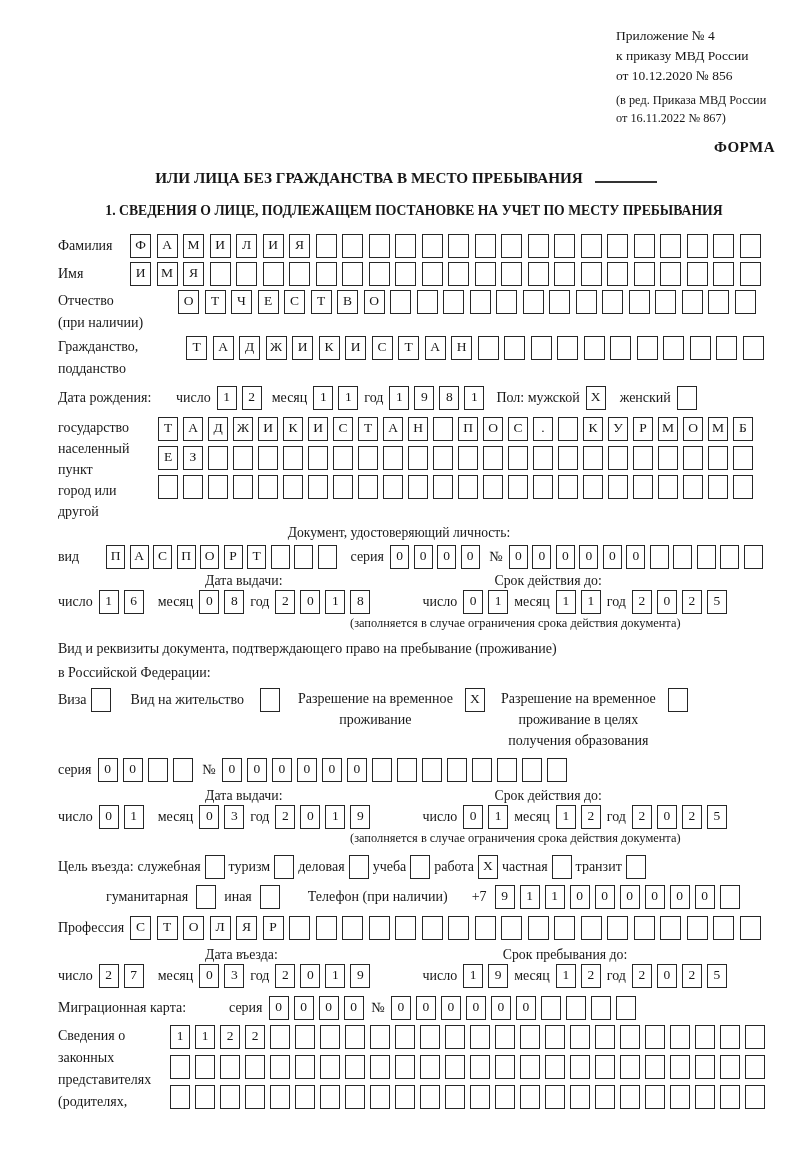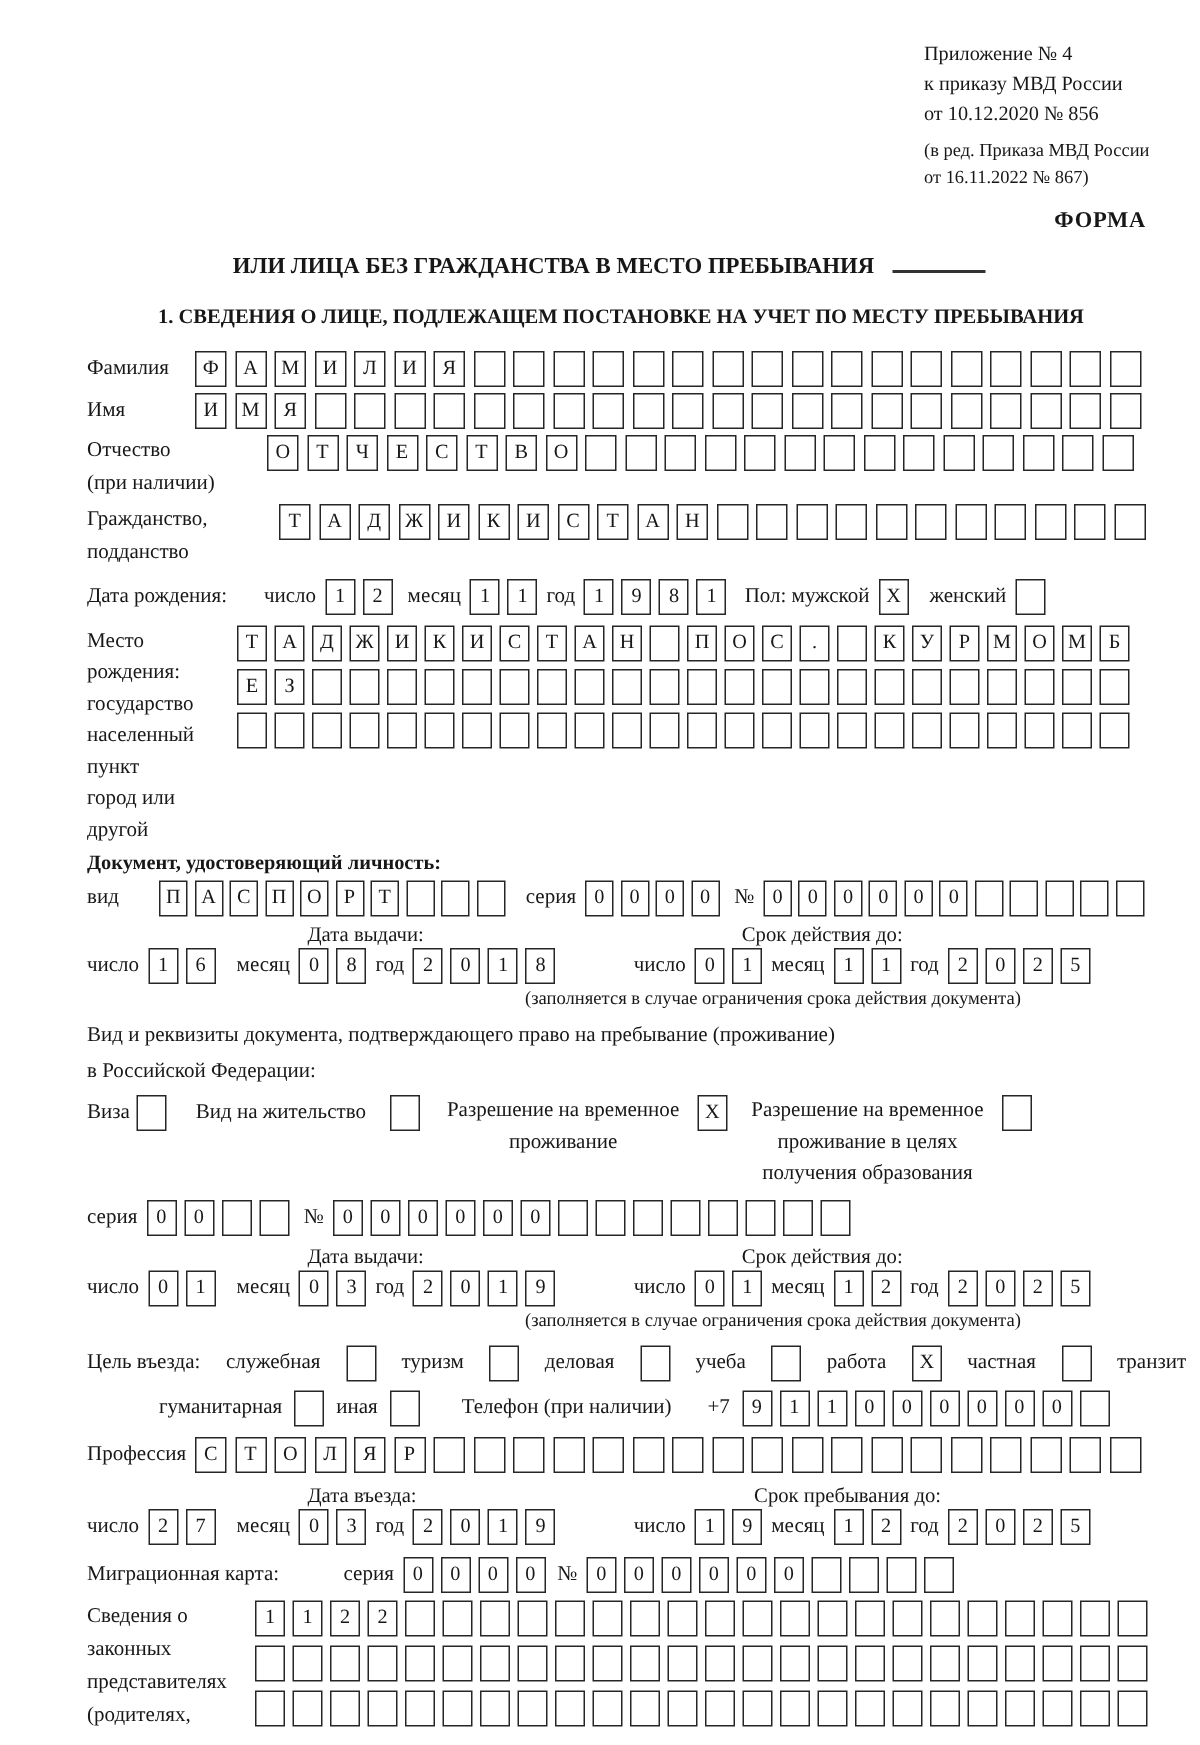--- a/index.html
+++ b/index.html
@@ -6,21 +6,21 @@
   html, body { overflow: hidden; }
   body {
     width: 800px; height: 1163px; background: #ffffff;
     font-family: "Liberation Serif", "DejaVu Serif", serif;
     color: #171717;
   }
   .page { width: 800px; height: 949px; padding: 26px 0 6px 58px; }
 
   .annex { margin-left: 558px; font-size: 13.5px; line-height: 20px; }
   .annex-note { margin-left: 558px; font-size: 12.3px; line-height: 18px; margin-top: 5px; }
-  .forma { font-weight: bold; font-size: 15px; text-align: right; padding-right: 36px; margin-top: 12px; letter-spacing: .5px; }
+  .forma { font-weight: bold; font-size: 15px; text-align: right; padding-right: 25px; margin-top: 12px; letter-spacing: .5px; }
 
   .title { font-weight: bold; font-size: 15.2px; text-align: center; line-height: 25px; margin-top: 9px; margin-right: 46px; }
   .blank-line { display: inline-block; width: 62px; height: 13px; border-bottom: 2px solid #333; margin-left: 12px; }
   .sec-heading { font-weight: bold; font-size: 13.7px; text-align: center; margin-top: 13px; margin-right: 30px; }
 
   .frow { display: flex; align-items: center; margin-top: 4px; }
   .frow.top { align-items: flex-start; }
   .lbl { font-size: 14px; flex: none; }
   .lh24 { line-height: 24px; }
   .lblcol { font-size: 14px; flex: none; }
@@ -40,21 +40,21 @@
   }
   .colcells { display: flex; flex-direction: column; gap: 5px; }
 
   .w72  { width: 72px; }
   .w120 { width: 120px; }
   .w128 { width: 128px; }
   .w100 { width: 100px; }
   .w112 { width: 112px; }
   .w165 { width: 165px; }
 
-  .dochead { font-weight: bold; font-size: 13.6px; text-align: left; margin-top: 3px; margin-right: 60px; }
+  .dochead { font-weight: normal; font-size: 13.6px; text-align: center; margin-top: 3px; margin-right: 60px; }
   .dh { margin-top: 4px; font-size: 13.8px; display: flex; }
   .dn { margin-top: 1px; }
   .dlab { font-size: 14px; flex: none; }
   .note-right { font-size: 12.4px; margin-top: 2px; margin-left: 292px; }
   .intro { font-size: 14px; line-height: 21.5px; margin-top: 7px; }
   .optcol { font-size: 14px; line-height: 21px; text-align: center; flex: none; }
   .g6 > * { margin-right: 6px; }
 </style>
 </head>
 <body>
@@ -222,21 +222,20 @@
         <span class="cell">1</span>
       </div>
     <span class="dlab" style="margin-left:6px">Пол: мужской</span>
     <span class="cbx">X</span>
     <span class="dlab" style="margin-left:8px">женский</span>
     <span class="cbx"></span>
   </div>
 
   <div class="frow top" style="margin-top:7px">
     <div class="lblcol w100" style="line-height:21px">
-      <div>Место рождения:</div>
       <div>государство</div>
       <div>населенный пункт</div>
       <div>город или другой</div>
     </div>
     <div class="colcells">
       <div class="cells med">
           <span class="cell">Т</span>
           <span class="cell">А</span>
           <span class="cell">Д</span>
           <span class="cell">Ж</span>
@@ -480,21 +479,21 @@
     <span class="dlab">год</span>
     <div class="cells med">
         <span class="cell">2</span>
         <span class="cell">0</span>
         <span class="cell">2</span>
         <span class="cell">5</span>
       </div>
   </div>
   <div class="note-right">(заполняется в случае ограничения срока действия документа)</div>
 
-  <div class="frow" style="margin-top:9px; gap:17px">
+  <div class="frow" style="margin-top:9px; gap:4px">
     <span class="lbl">Цель въезда:</span>
     <span class="lbl">служебная</span>
     <span class="cbx"></span>
     <span class="lbl">туризм</span>
     <span class="cbx"></span>
     <span class="lbl">деловая</span>
     <span class="cbx"></span>
     <span class="lbl">учеба</span>
     <span class="cbx"></span>
     <span class="lbl">работа</span>

